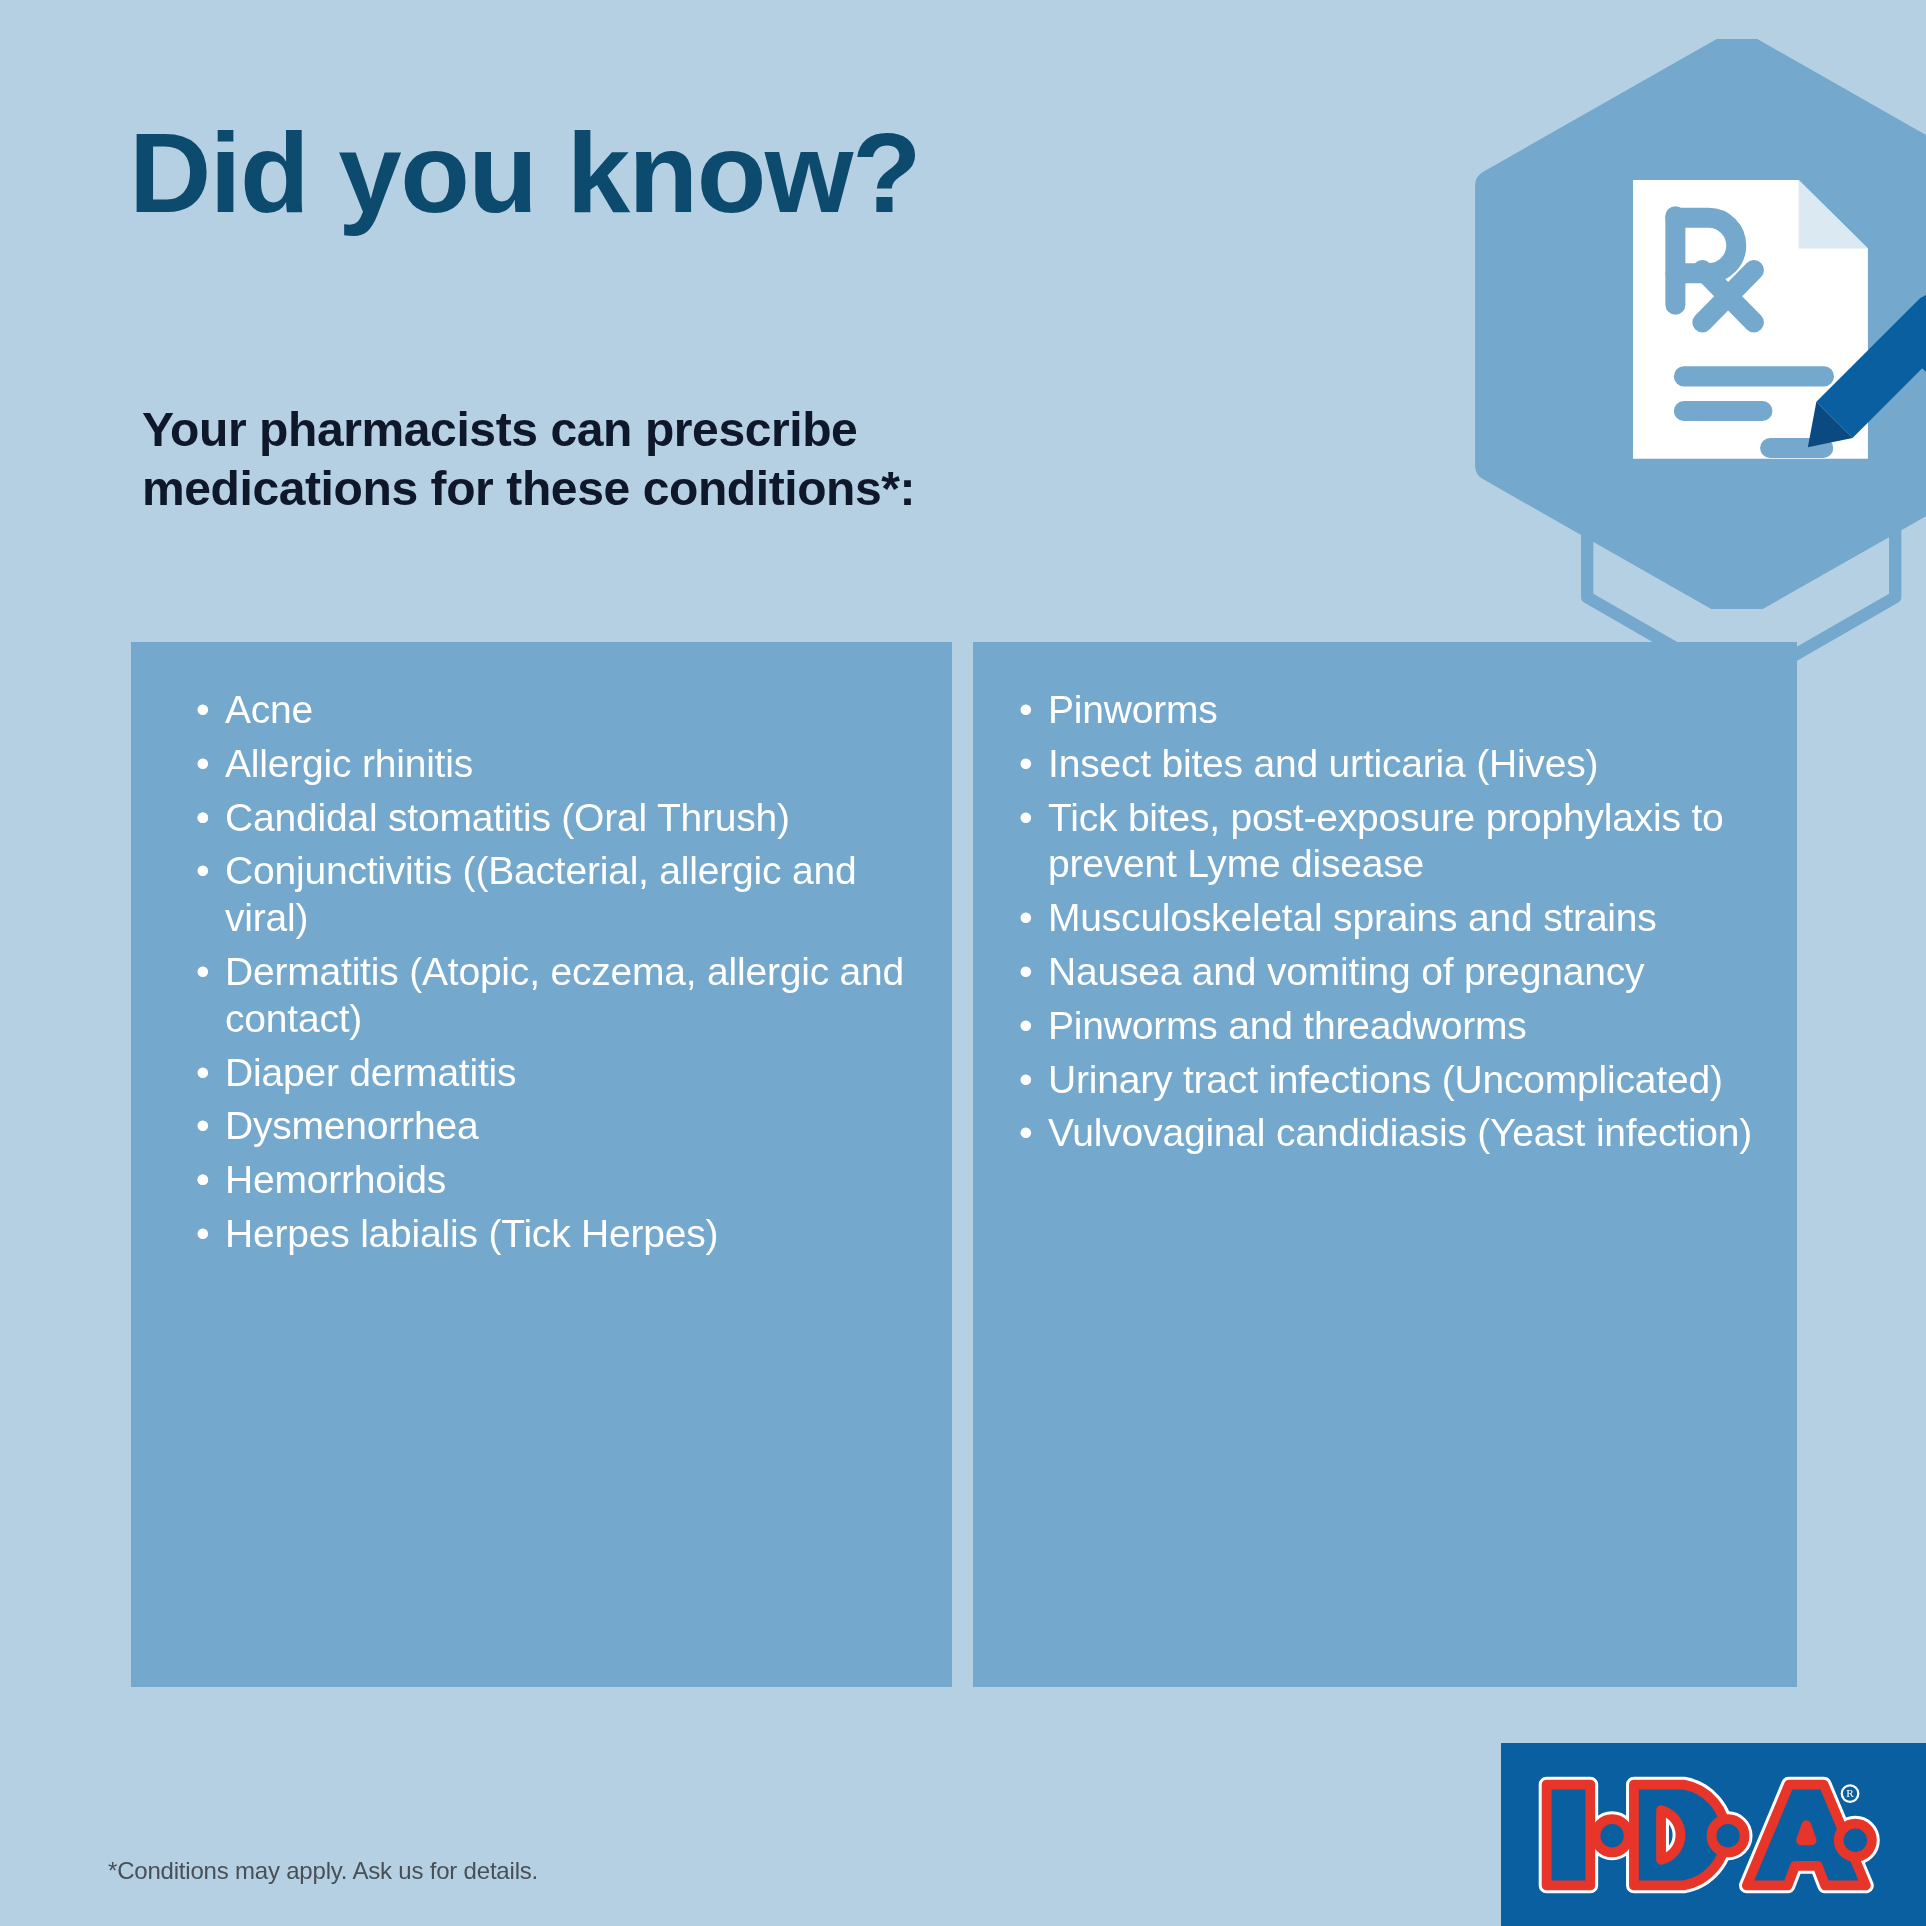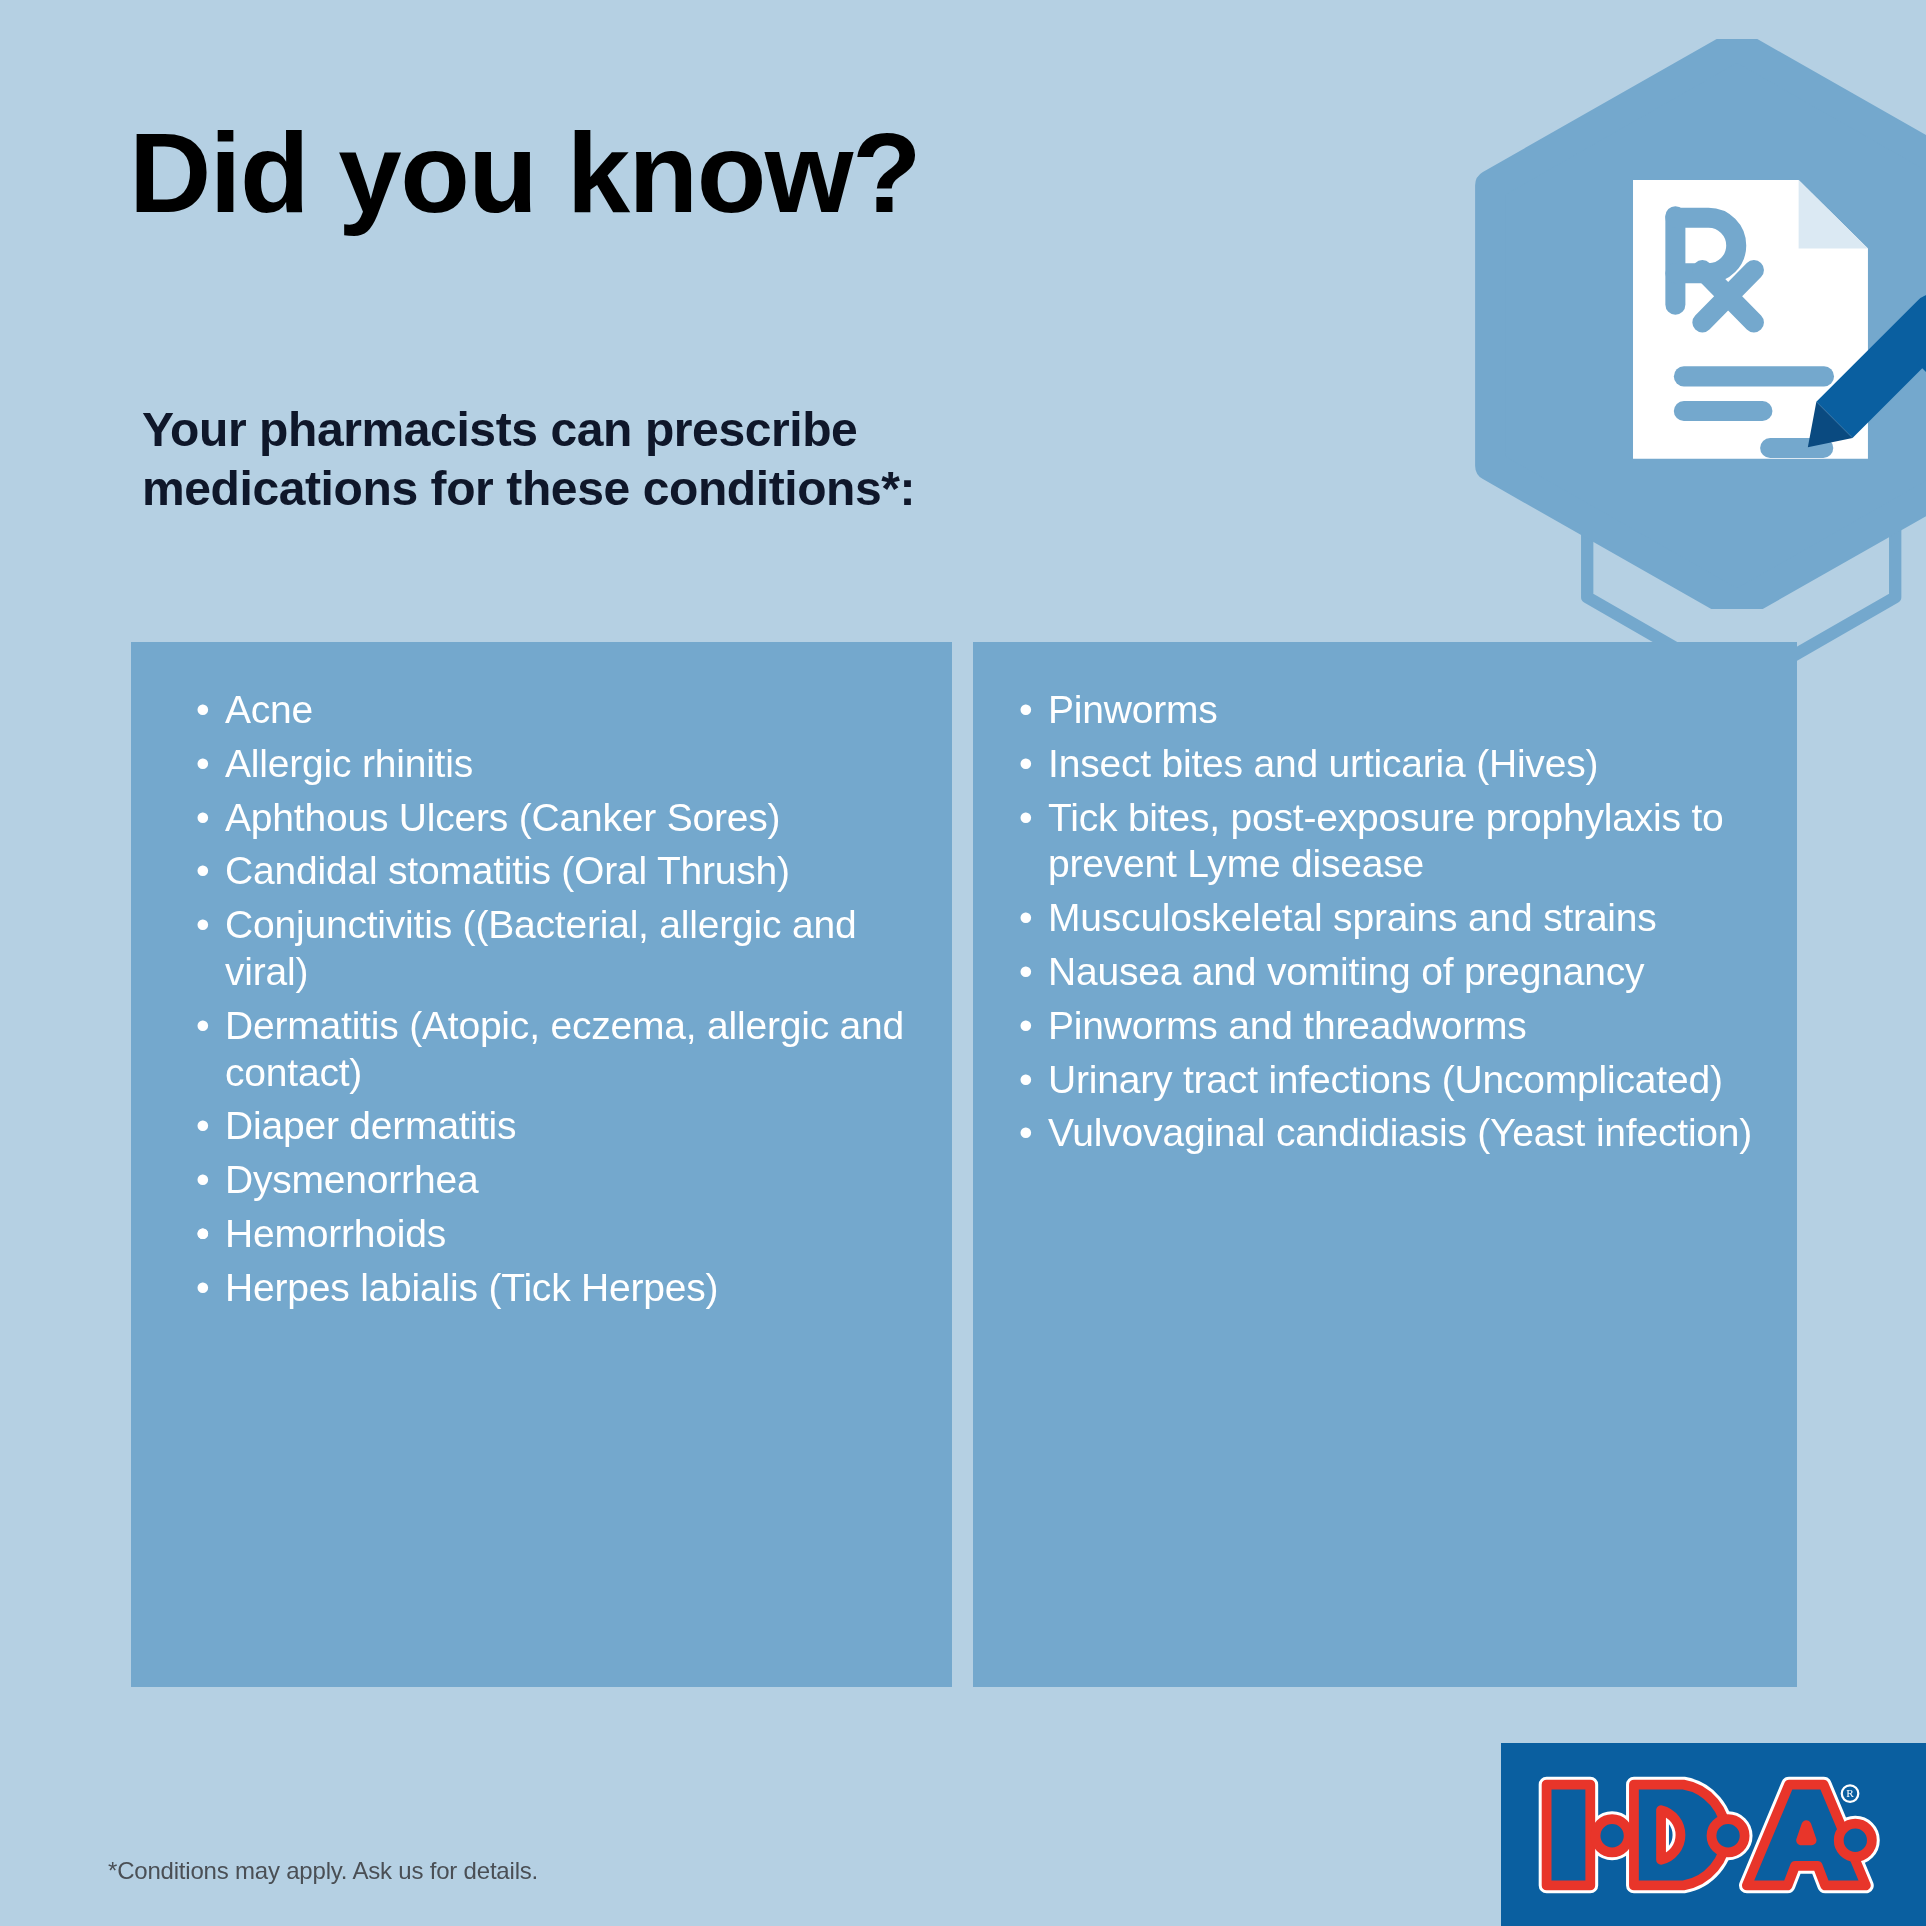--- a/index.html
+++ b/index.html
@@ -34,21 +34,21 @@
     pointer-events: none;
   }
 
   
   .title {
     position: absolute;
     left: 129px;
     top: 116px;
     font-size: 114px;
     font-weight: bold;
-    color: #000000;
+    color: #0c4a6e;
     letter-spacing: -1.5px;
     line-height: 1.0;
     white-space: nowrap;
   }
 
   .subtitle {
     position: absolute;
     left: 142px;
     top: 401px;
     font-size: 48px;
@@ -167,21 +167,21 @@
 
   <div class="subtitle">
     <span class="line">Your pharmacists can prescribe</span>
     <span class="line">medications for these conditions*:</span>
   </div>
 
   <div class="panel left">
     <ul class="cond-list">
       <li class="cond-item"><span class="bullet">•</span><span>Acne</span></li>
       <li class="cond-item"><span class="bullet">•</span><span>Allergic rhinitis</span></li>
-      <li class="cond-item"><span class="bullet">•</span><span>Aphthous Ulcers (Canker Sores)</span></li>
+      <li class="cond-item"><span class="bullet">•</span></li>
       <li class="cond-item"><span class="bullet">•</span><span>Candidal stomatitis (Oral Thrush)</span></li>
       <li class="cond-item"><span class="bullet">•</span><span>Conjunctivitis ((Bacterial, allergic and viral)</span></li>
       <li class="cond-item"><span class="bullet">•</span><span>Dermatitis (Atopic, eczema, allergic and contact)</span></li>
       <li class="cond-item"><span class="bullet">•</span><span>Diaper dermatitis</span></li>
       <li class="cond-item"><span class="bullet">•</span><span>Dysmenorrhea</span></li>
       <li class="cond-item"><span class="bullet">•</span></li>
       <li class="cond-item"><span class="bullet">•</span><span>Hemorrhoids</span></li>
       <li class="cond-item"><span class="bullet">•</span><span>Herpes labialis (Tick Herpes)</span></li>
     </ul>
   </div>

